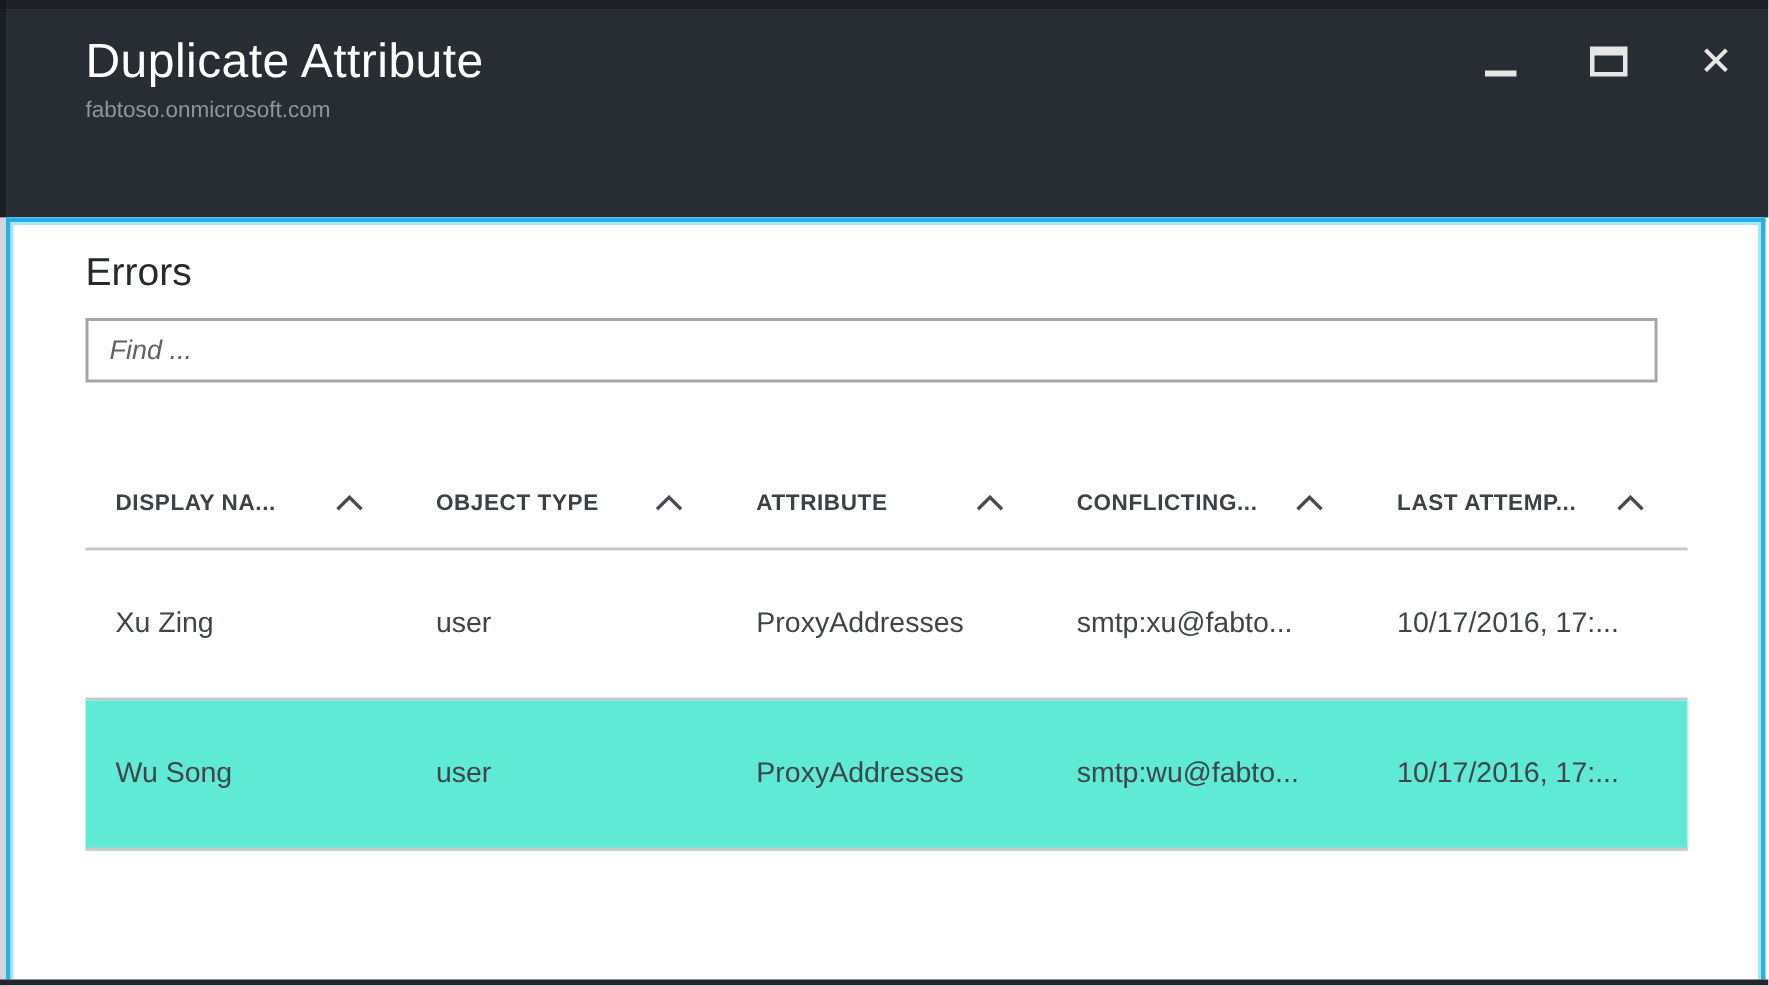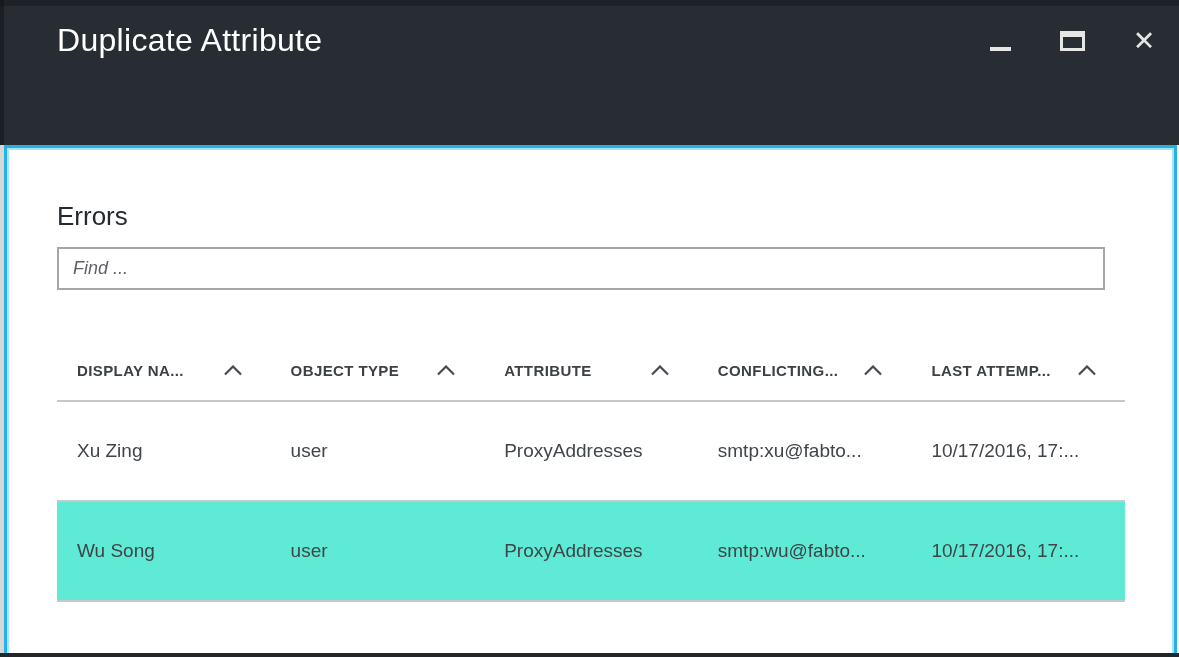--- a/index.html
+++ b/index.html
@@ -39,21 +39,21 @@
   .bottom-strip { position: absolute; left: 0; right: 0; bottom: 0; height: 4px; background: #23272c; z-index: 5; }
 
   
   .panel {
     position: absolute; top: 145px; left: 4px; right: 2px; bottom: 4px;
     background: #ffffff;
     border-top: 3px solid #27b0e5;
     border-left: 3px solid #27b0e5;
     border-right: 3px solid #27b0e5;
     box-shadow: inset 0 2px 0 #a7e6f8, inset 2px 0 0 #a7e6f8, inset -2px 0 0 #a7e6f8;
-    padding: 53px 0 0 50px;
+    padding: 18px 0 0 50px;
   }
   .panel-heading { font-size: 26px; color: #252a2e; font-weight: 400; }
 
   .find-input {
     display: block;
     margin-top: 15px;
     width: 1048px; height: 43px;
     border: 2px solid #a6a6a6;
     font-family: "Liberation Sans", sans-serif;
     font-size: 18px; color: #333;
@@ -84,20 +84,21 @@
 </style>
 </head>
 <body>
 
 <div class="window">
 
   <div class="top-strip"></div>
 
   <div class="titlebar">
     <div class="titlebar-title">Duplicate Attribute</div>
+    <div class="titlebar-subtitle">fabtoso.onmicrosoft.com</div>
 
     <div class="window-controls">
       <div class="ctrl">
         <span class="min-glyph"></span>
       </div>
       <div class="ctrl">
         <span class="max-glyph"></span>
       </div>
       <div class="ctrl">
         <span class="close-glyph">✕</span>

